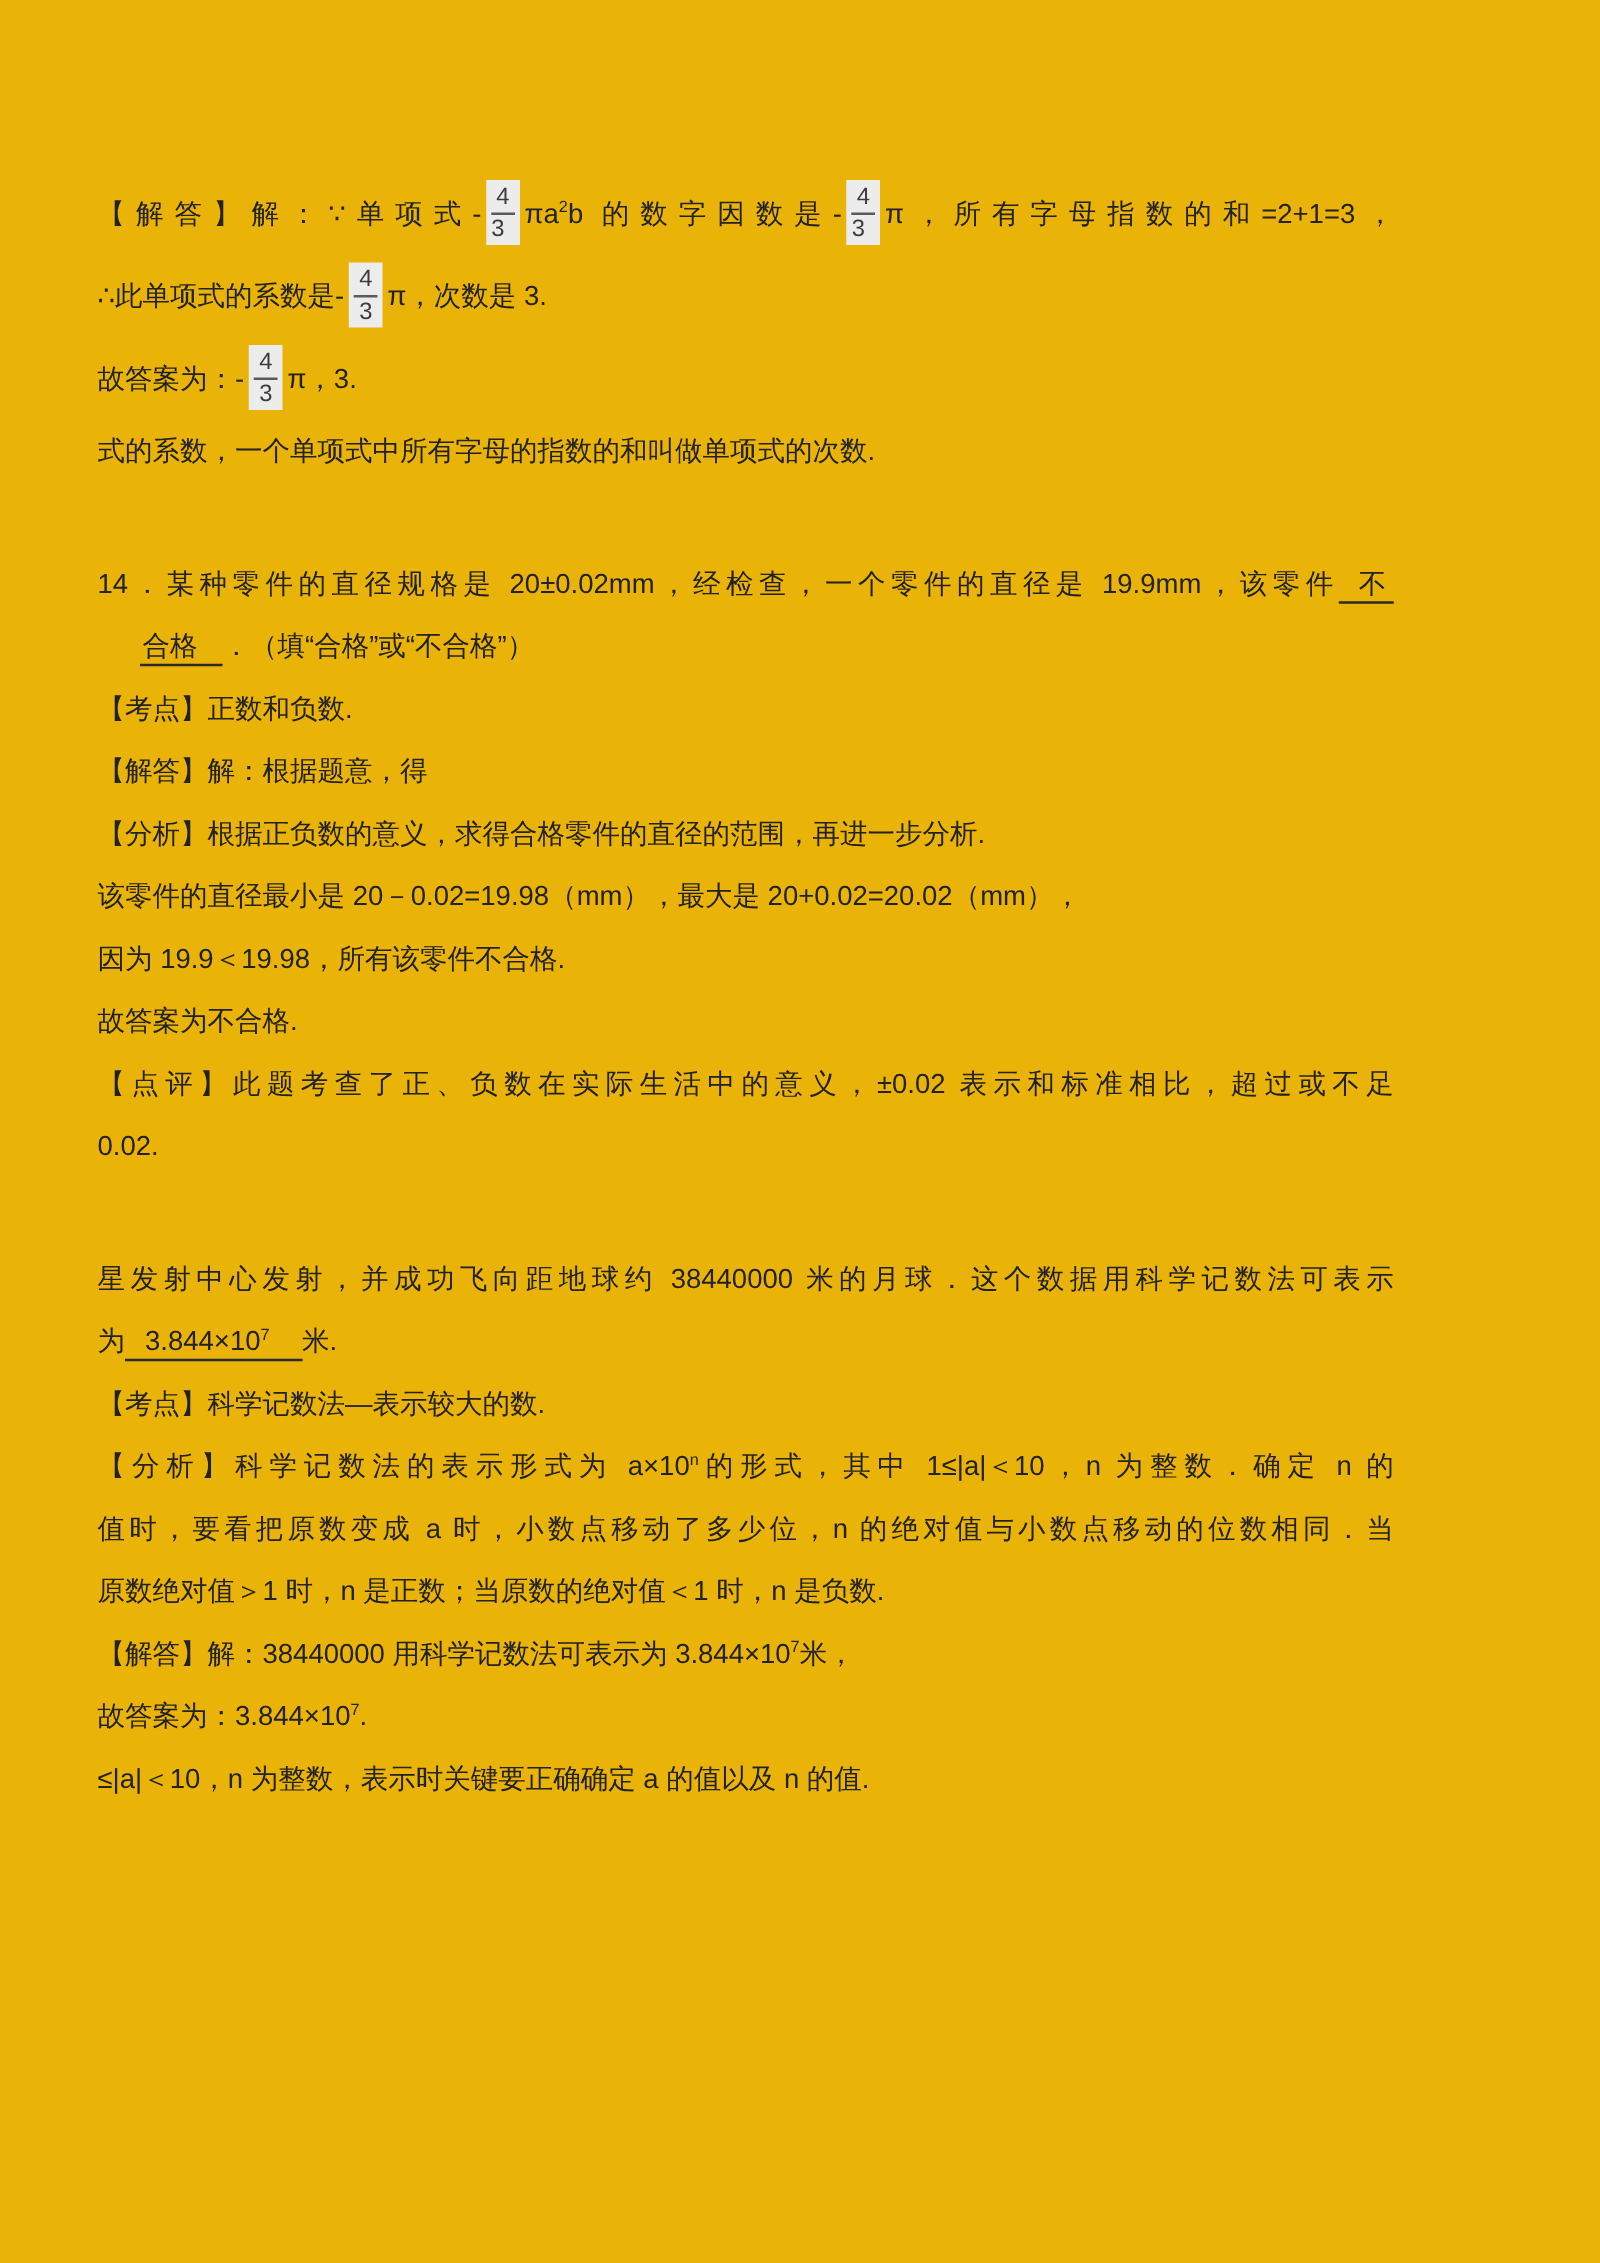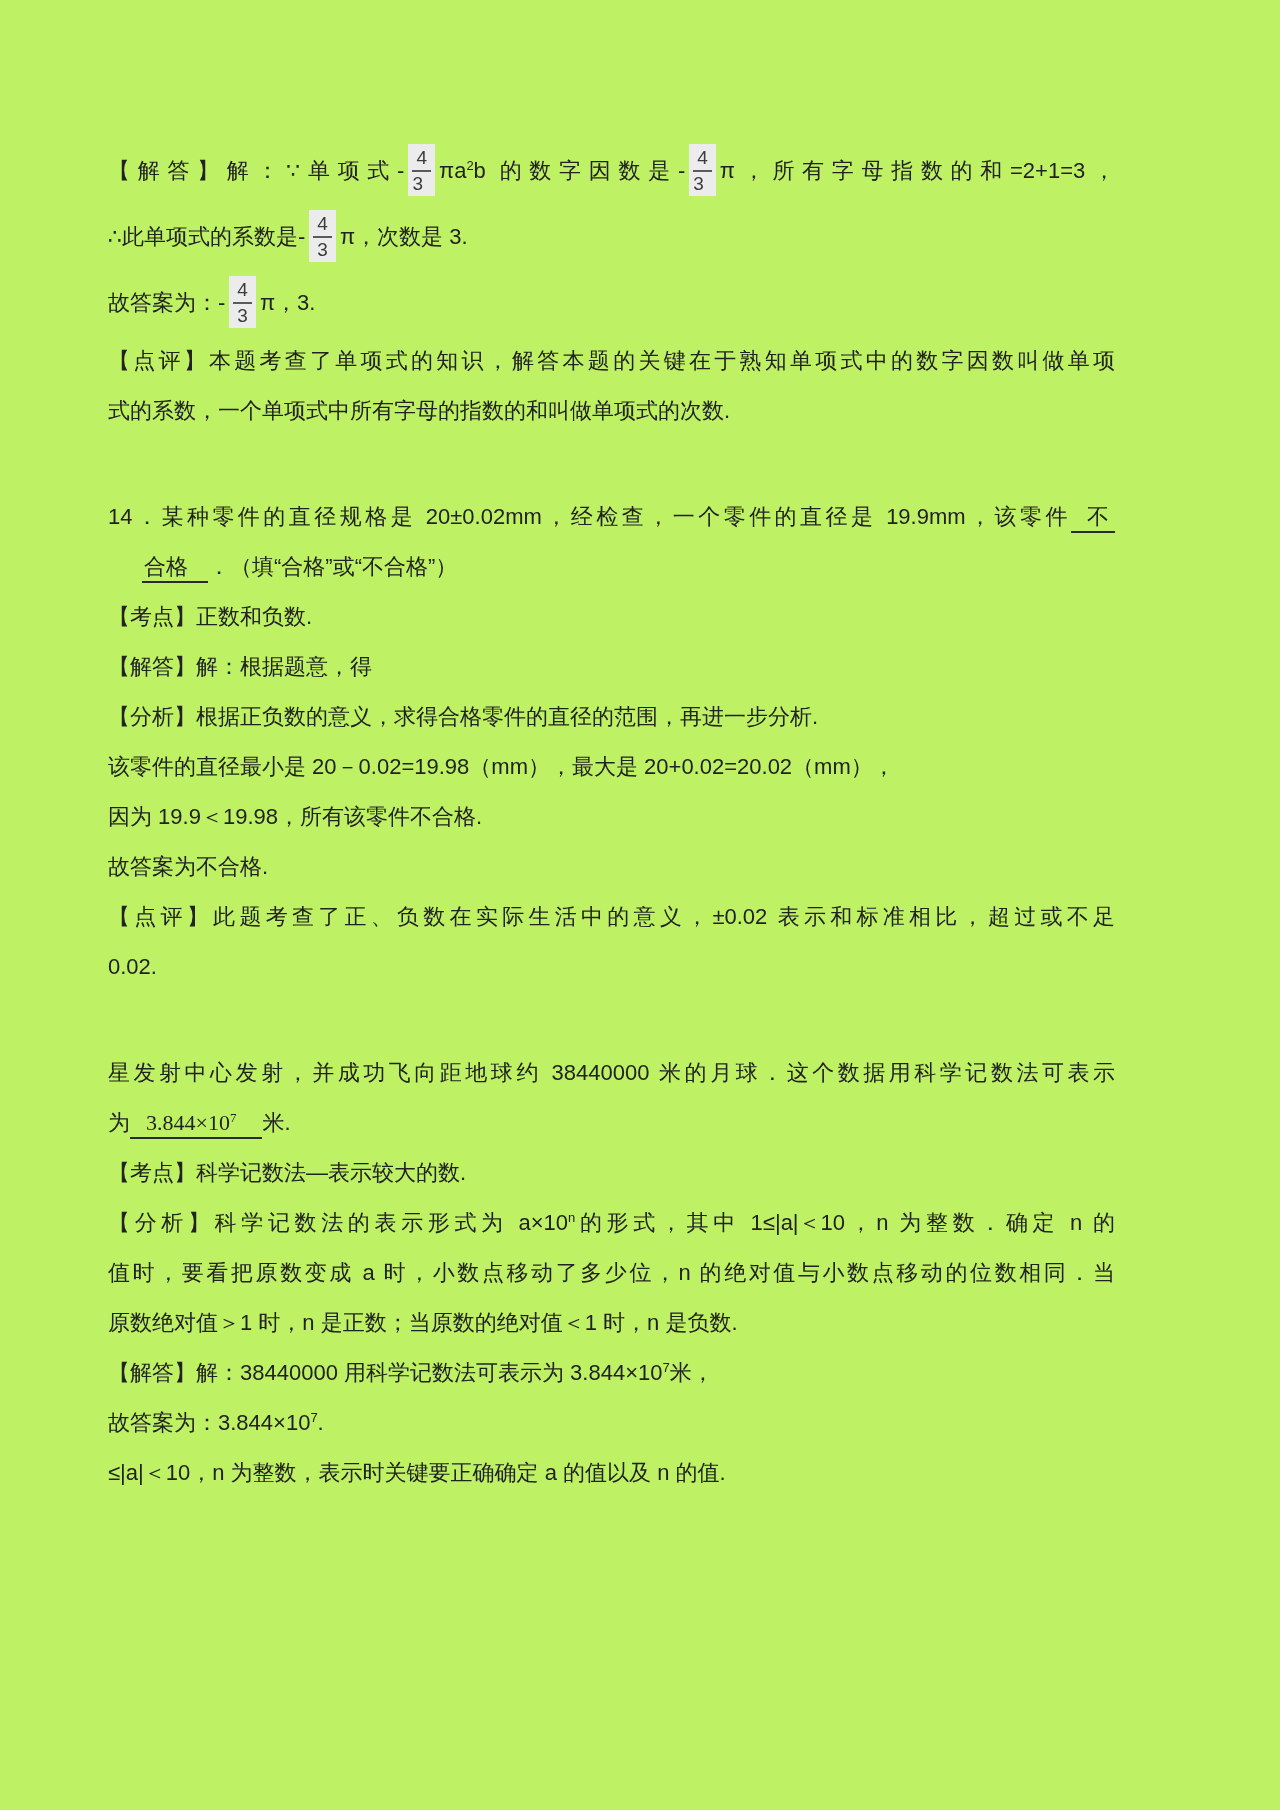--- a/index.html
+++ b/index.html
@@ -4,23 +4,23 @@
 <style>
   html, body {
     margin: 0;
     padding: 0;
     background: #ffffff;
     width: 1280px;
   }
   .page {
     width: 1280px;
     height: 1810px;
-    background: #bef264;
+    background: #eab308;
     box-sizing: border-box;
-    padding: 138px 165px 0 108px;
+    padding: 138px 165px 0 78px;
     font-family: "Liberation Sans", "DejaVu Sans", sans-serif;
     font-size: 22px;
     color: #222222;
     overflow: hidden;
   }
   p {
     margin: 0;
     line-height: 50px;
     white-space: nowrap;
   }
@@ -54,32 +54,31 @@
   sup {
     font-size: 13px;
     line-height: 0;
   }
   .blank {
     border-bottom: 2px solid #2a2a2a;
     padding-bottom: 2px;
   }
   .blank-q14a { padding-left: 16px; padding-right: 6px; }
   .blank-q14b { padding-left: 2px;  padding-right: 20px; margin-left: 34px; }
-  .blank-q15  { padding-left: 16px; padding-right: 26px; font-family: Liberation Serif, serif; }
+  .blank-q15  { padding-left: 16px; padding-right: 26px; }
 </style>
 </head>
 <body>
 
 <div class="page">
 
   <div>
     <p class="tall jfull"><span>【解答】解：∵单项式-</span><span class="frac"><span class="num">4</span><span class="den">3</span></span><span>πa</span><sup>2</sup><span>b 的数字因数是-</span><span class="frac"><span class="num">4</span><span class="den">3</span></span><span>π，所有字母指数的和=2+1=3，</span></p>
     <p class="tall"><span>∴此单项式的系数是-</span><span class="frac"><span class="num">4</span><span class="den">3</span></span><span>π，次数是 3.</span></p>
     <p class="tall"><span>故答案为：-</span><span class="frac"><span class="num">4</span><span class="den">3</span></span><span>π，3.</span></p>
-    <p class="jfull"><span>【点评】本题考查了单项式的知识，解答本题的关键在于熟知单项式中的数字因数叫做单项</span></p>
     <p><span>式的系数，一个单项式中所有字母的指数的和叫做单项式的次数.</span></p>
   </div>
 
   <div class="sec">
     <p class="jfull"><span>14．某种零件的直径规格是 20±0.02mm，经检查，一个零件的直径是 19.9mm，该零件</span><span class="blank blank-q14a">不</span></p>
     <p><span class="blank blank-q14b">合格</span><span>．（填“合格”或“不合格”）</span></p>
     <p><span>【考点】正数和负数.</span></p>
     <p><span>【解答】解：根据题意，得</span></p>
     <p><span>【分析】根据正负数的意义，求得合格零件的直径的范围，再进一步分析.</span></p>
     <p><span>该零件的直径最小是 20－0.02=19.98（mm），最大是 20+0.02=20.02（mm），</span></p>

